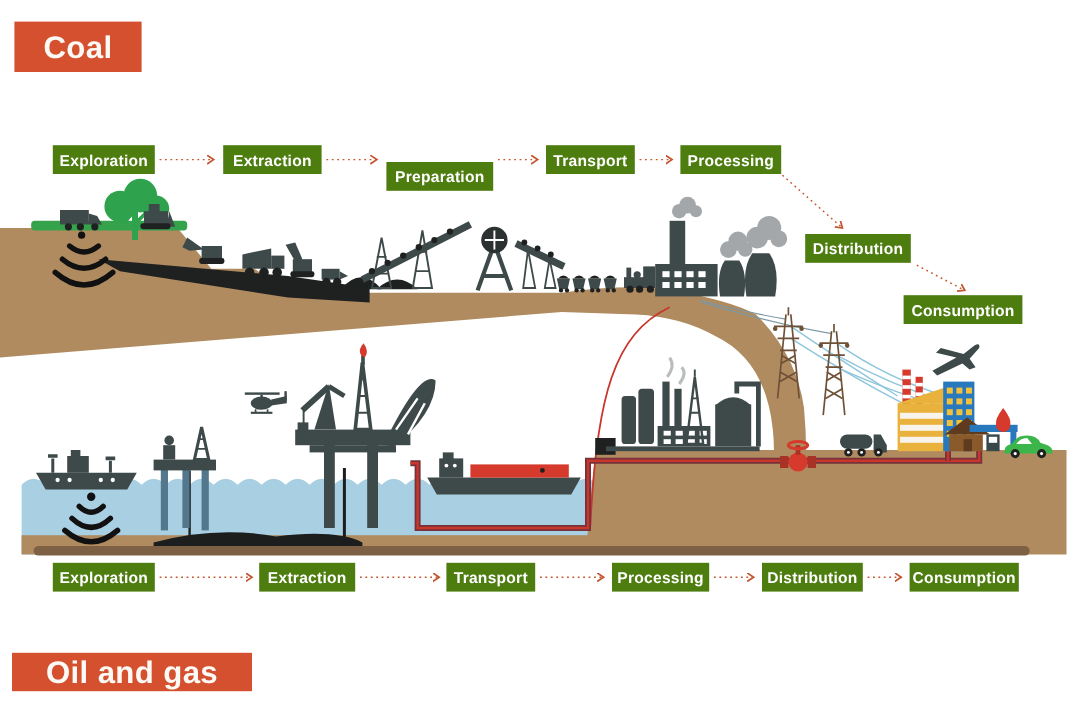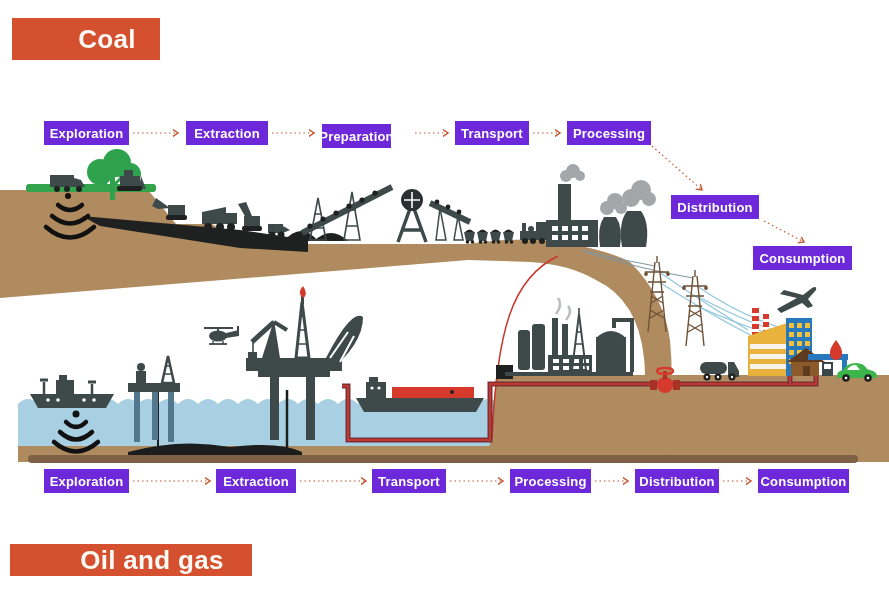--- a/index.html
+++ b/index.html
@@ -1,23 +1,23 @@
 <!DOCTYPE html>
 <html><head>
 <meta charset="utf-8">
 <style>
   html,body{margin:0;padding:0;background:#ffffff;}
   .canvas{position:relative;width:889px;height:605px;background:#ffffff;overflow:hidden;
           font-family:"Liberation Sans",sans-serif;}
   .illustration{position:absolute;left:0;top:0;width:889px;height:605px;}
   .banner{position:absolute;background:#D4502E;color:#FDF9F4;display:flex;align-items:center;
-          justify-content:center;font-weight:bold;letter-spacing:.3px;padding-left:42px;}
+          justify-content:center;font-weight:bold;letter-spacing:.3px;}
   .banner.coal{left:12px;top:18px;width:106px;height:42px;font-size:26px;}
   .banner.oil{left:10px;top:544px;width:200px;height:32px;font-size:26px;}
-  .stage{position:absolute;height:24px;background:#6d28d9;color:#FFFFFF;display:flex;
+  .stage{position:absolute;height:24px;background:#4d7c0f;color:#FFFFFF;display:flex;
          align-items:center;justify-content:center;font-size:13px;font-weight:bold;
          white-space:nowrap;letter-spacing:.2px;}
 </style>
 </head>
 <body>
 
 <div class="canvas">
 
   <svg class="illustration" viewBox="0 0 889 605">
     <defs>
@@ -406,21 +406,21 @@
       <path d="M595,481 L628,481" marker-end="url(#arw)"></path>
       <path d="M723,481 L751,481" marker-end="url(#arw)"></path>
     </g>
   </svg>
 
   <div class="banner coal">Coal</div>
   <div class="banner oil">Oil and gas</div>
 
   <div class="stage" style="left:44px;top:121px;width:85px;">Exploration</div>
   <div class="stage" style="left:186px;top:121px;width:82px;">Extraction</div>
-  <div class="stage" style="left:322px;top:124px;width:69px;">Preparation</div>
+  <div class="stage" style="left:322px;top:135px;width:89px;">Preparation</div>
   <div class="stage" style="left:455px;top:121px;width:74px;">Transport</div>
   <div class="stage" style="left:567px;top:121px;width:84px;">Processing</div>
   <div class="stage" style="left:671px;top:195px;width:88px;">Distribution</div>
   <div class="stage" style="left:753px;top:246px;width:99px;">Consumption</div>
 
   <div class="stage" style="left:44px;top:469px;width:85px;">Exploration</div>
   <div class="stage" style="left:216px;top:469px;width:80px;">Extraction</div>
   <div class="stage" style="left:372px;top:469px;width:74px;">Transport</div>
   <div class="stage" style="left:510px;top:469px;width:81px;">Processing</div>
   <div class="stage" style="left:635px;top:469px;width:84px;">Distribution</div>

